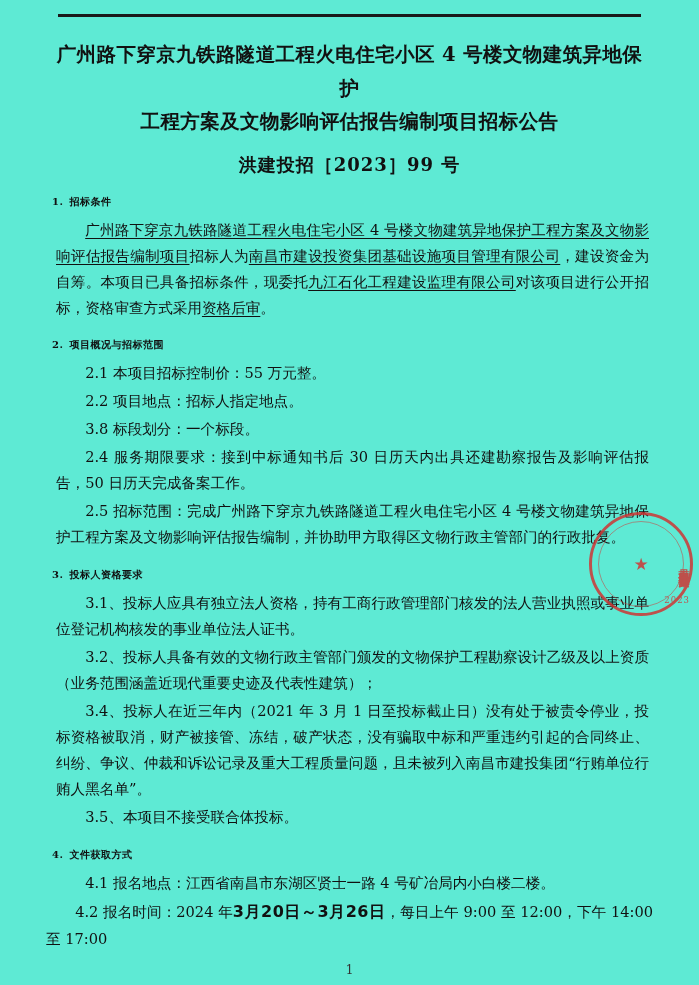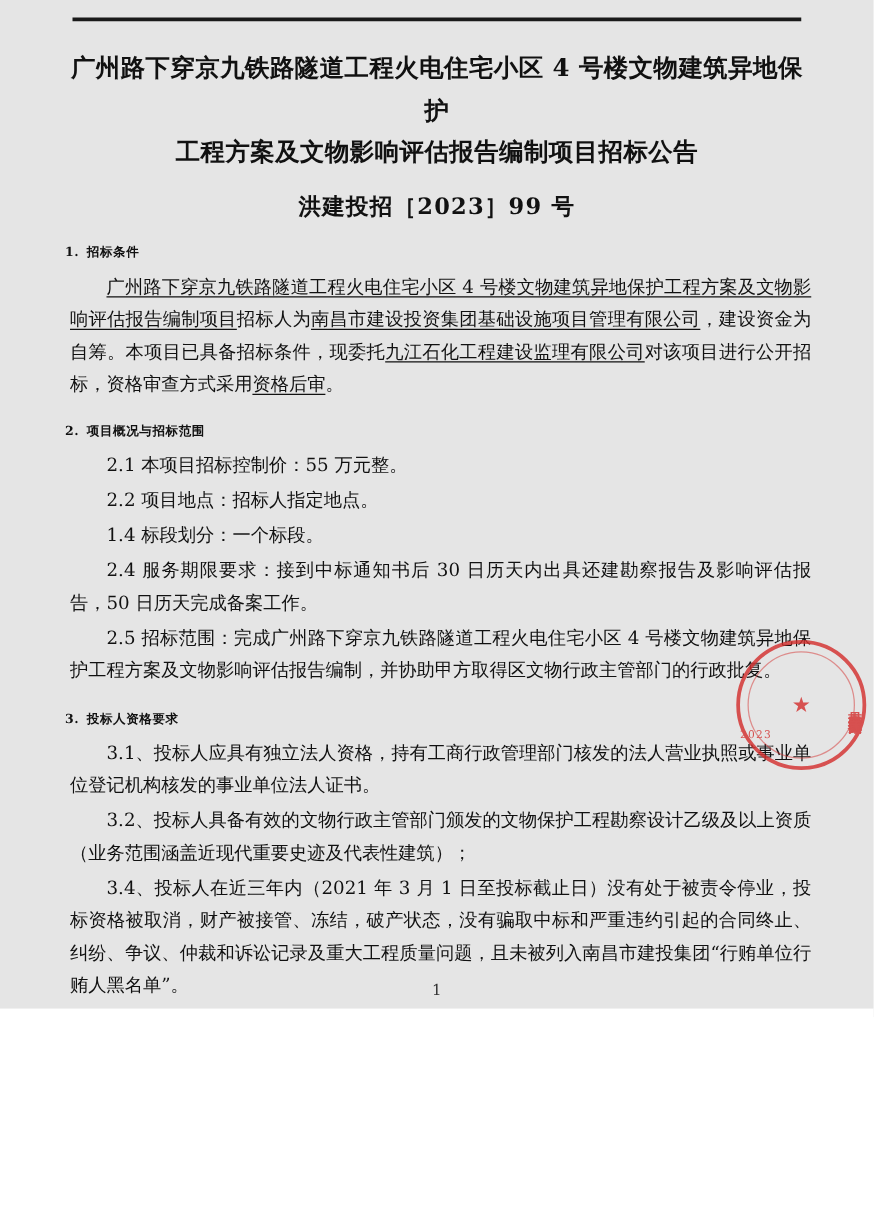--- a/index.html
+++ b/index.html
@@ -3,22 +3,22 @@
 <meta charset="utf-8">
 <style>
   html, body {
     margin: 0;
     padding: 0;
     background: #ffffff;
   }
   .page {
     position: relative;
     width: 699px;
-    height: 807px;
-    background: #e5e5e5;
+    height: 985px;
+    background: #5eead4;
     font-family: "DejaVu Serif", "Liberation Serif", serif;
     color: #111;
     overflow: hidden;
     box-sizing: border-box;
   }
   
   .top-rule {
     position: absolute;
     top: 14px;
     left: 58px;
@@ -119,24 +119,24 @@
   .seal-star {
     position: absolute;
     left: 50%;
     top: 50%;
     transform: translate(-50%, -50%);
     color: #d3302f;
     font-size: 17px;
   }
   .seal-bottom {
     position: absolute;
-    bottom: 20px;
+    bottom: 8px;
     left: 0;
     right: 0;
-    text-align: left;
+    text-align: right;
     color: #d3302f;
     font-size: 8.5px;
     letter-spacing: 1px;
   }
   .page-number {
     position: absolute;
     bottom: 8px;
     left: 0;
     right: 0;
     text-align: center;
@@ -162,21 +162,21 @@
 
     <div id="sections">
         <div class="h2"><span class="num">1.</span><span>招标条件</span></div>
         <div class="sec-body">
           <p class="para"><span class="u">广州路下穿京九铁路隧道工程火电住宅小区 4 号楼文物建筑异地保护工程方案及文物影响评估报告编制项目</span><span>招标人为</span><span class="u">南昌市建设投资集团基础设施项目管理有限公司</span><span>，建设资金为自筹。本项目已具备招标条件，现委托</span><span class="u">九江石化工程建设监理有限公司</span><span>对该项目进行公开招标，资格审查方式采用</span><span class="u">资格后审</span><span>。</span></p>
         </div>
         <div class="h2"><span class="num">2.</span><span>项目概况与招标范围</span></div>
         <div class="sec-body">
           <p class="para"><span>2.1 本项目招标控制价：55 万元整。</span></p>
           <p class="para"><span>2.2 项目地点：招标人指定地点。</span></p>
-          <p class="para"><span>1.4 标段划分：一个标段。</span></p>
+          <p class="para"><span>3.8 标段划分：一个标段。</span></p>
           <p class="para"><span>2.4 服务期限要求：接到中标通知书后 30 日历天内出具还建勘察报告及影响评估报告，50 日历天完成备案工作。</span></p>
           <p class="para"><span>2.5 招标范围：完成广州路下穿京九铁路隧道工程火电住宅小区 4 号楼文物建筑异地保护工程方案及文物影响评估报告编制，并协助甲方取得区文物行政主管部门的行政批复。</span></p>
         </div>
         <div class="h2"><span class="num">3.</span><span>投标人资格要求</span></div>
         <div class="sec-body">
           <p class="para"><span>3.1、投标人应具有独立法人资格，持有工商行政管理部门核发的法人营业执照或事业单位登记机构核发的事业单位法人证书。</span></p>
           <p class="para"><span>3.2、投标人具备有效的文物行政主管部门颁发的文物保护工程勘察设计乙级及以上资质（业务范围涵盖近现代重要史迹及代表性建筑）；</span></p>
           <p class="para"><span>3.4、投标人在近三年内（2021 年 3 月 1 日至投标截止日）没有处于被责令停业，投标资格被取消，财产被接管、冻结，破产状态，没有骗取中标和严重违约引起的合同终止、纠纷、争议、仲裁和诉讼记录及重大工程质量问题，且未被列入南昌市建投集团“行贿单位行贿人黑名单”。</span></p>
           <p class="para"><span>3.5、本项目不接受联合体投标。</span></p>
         </div>

